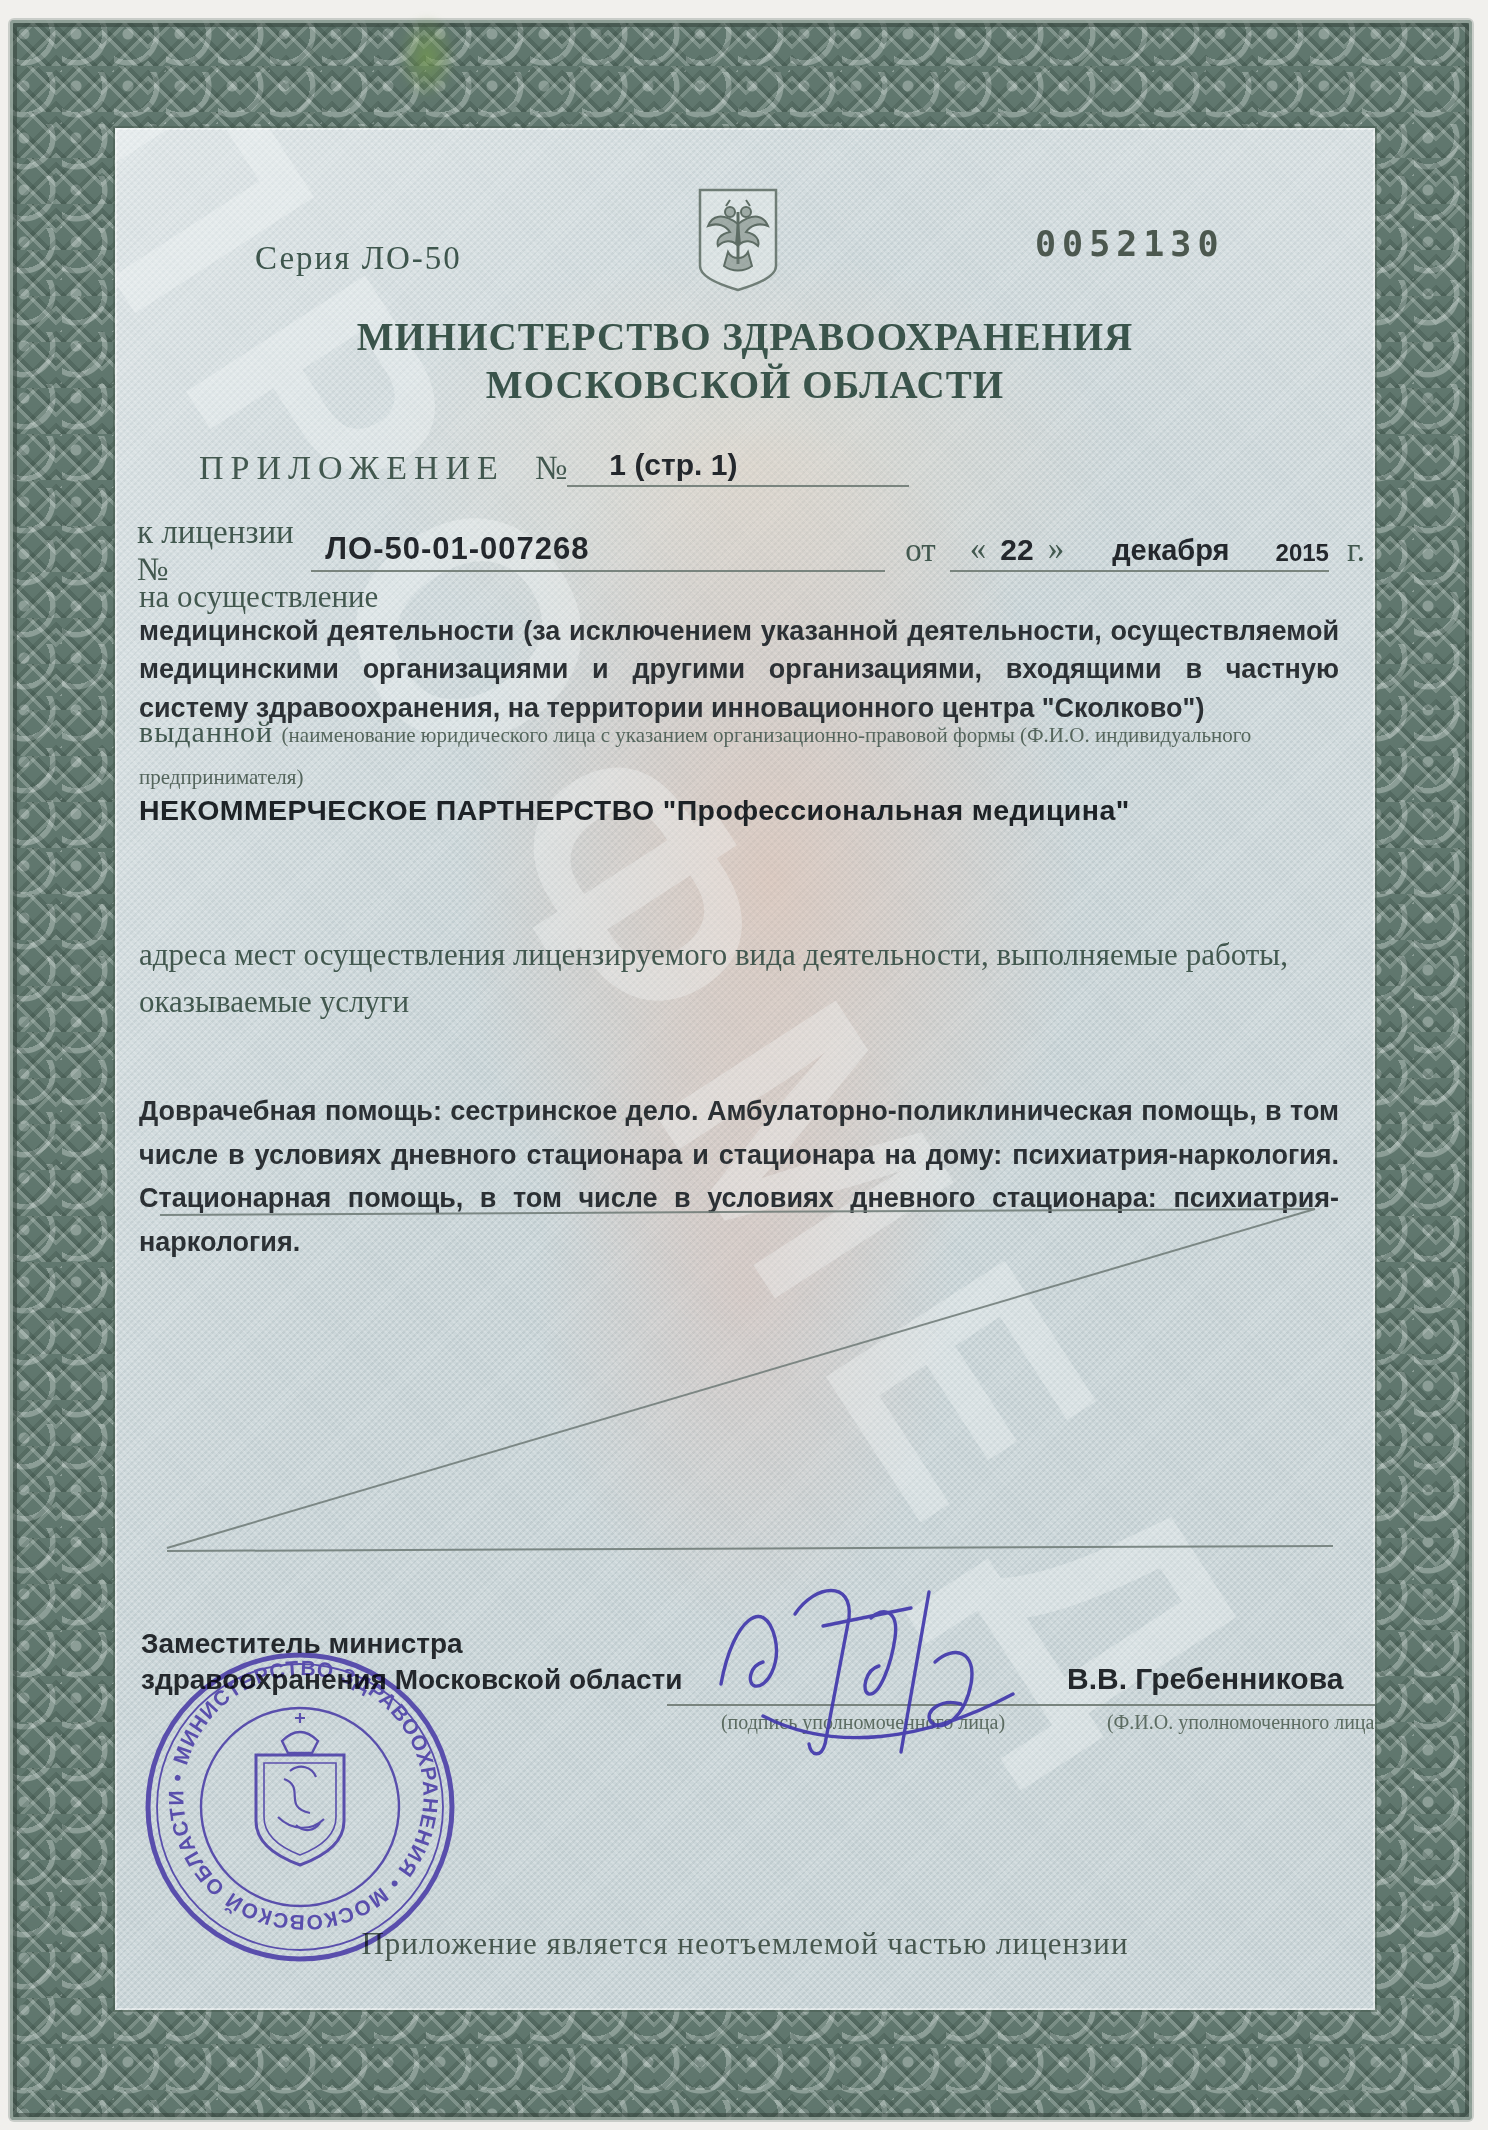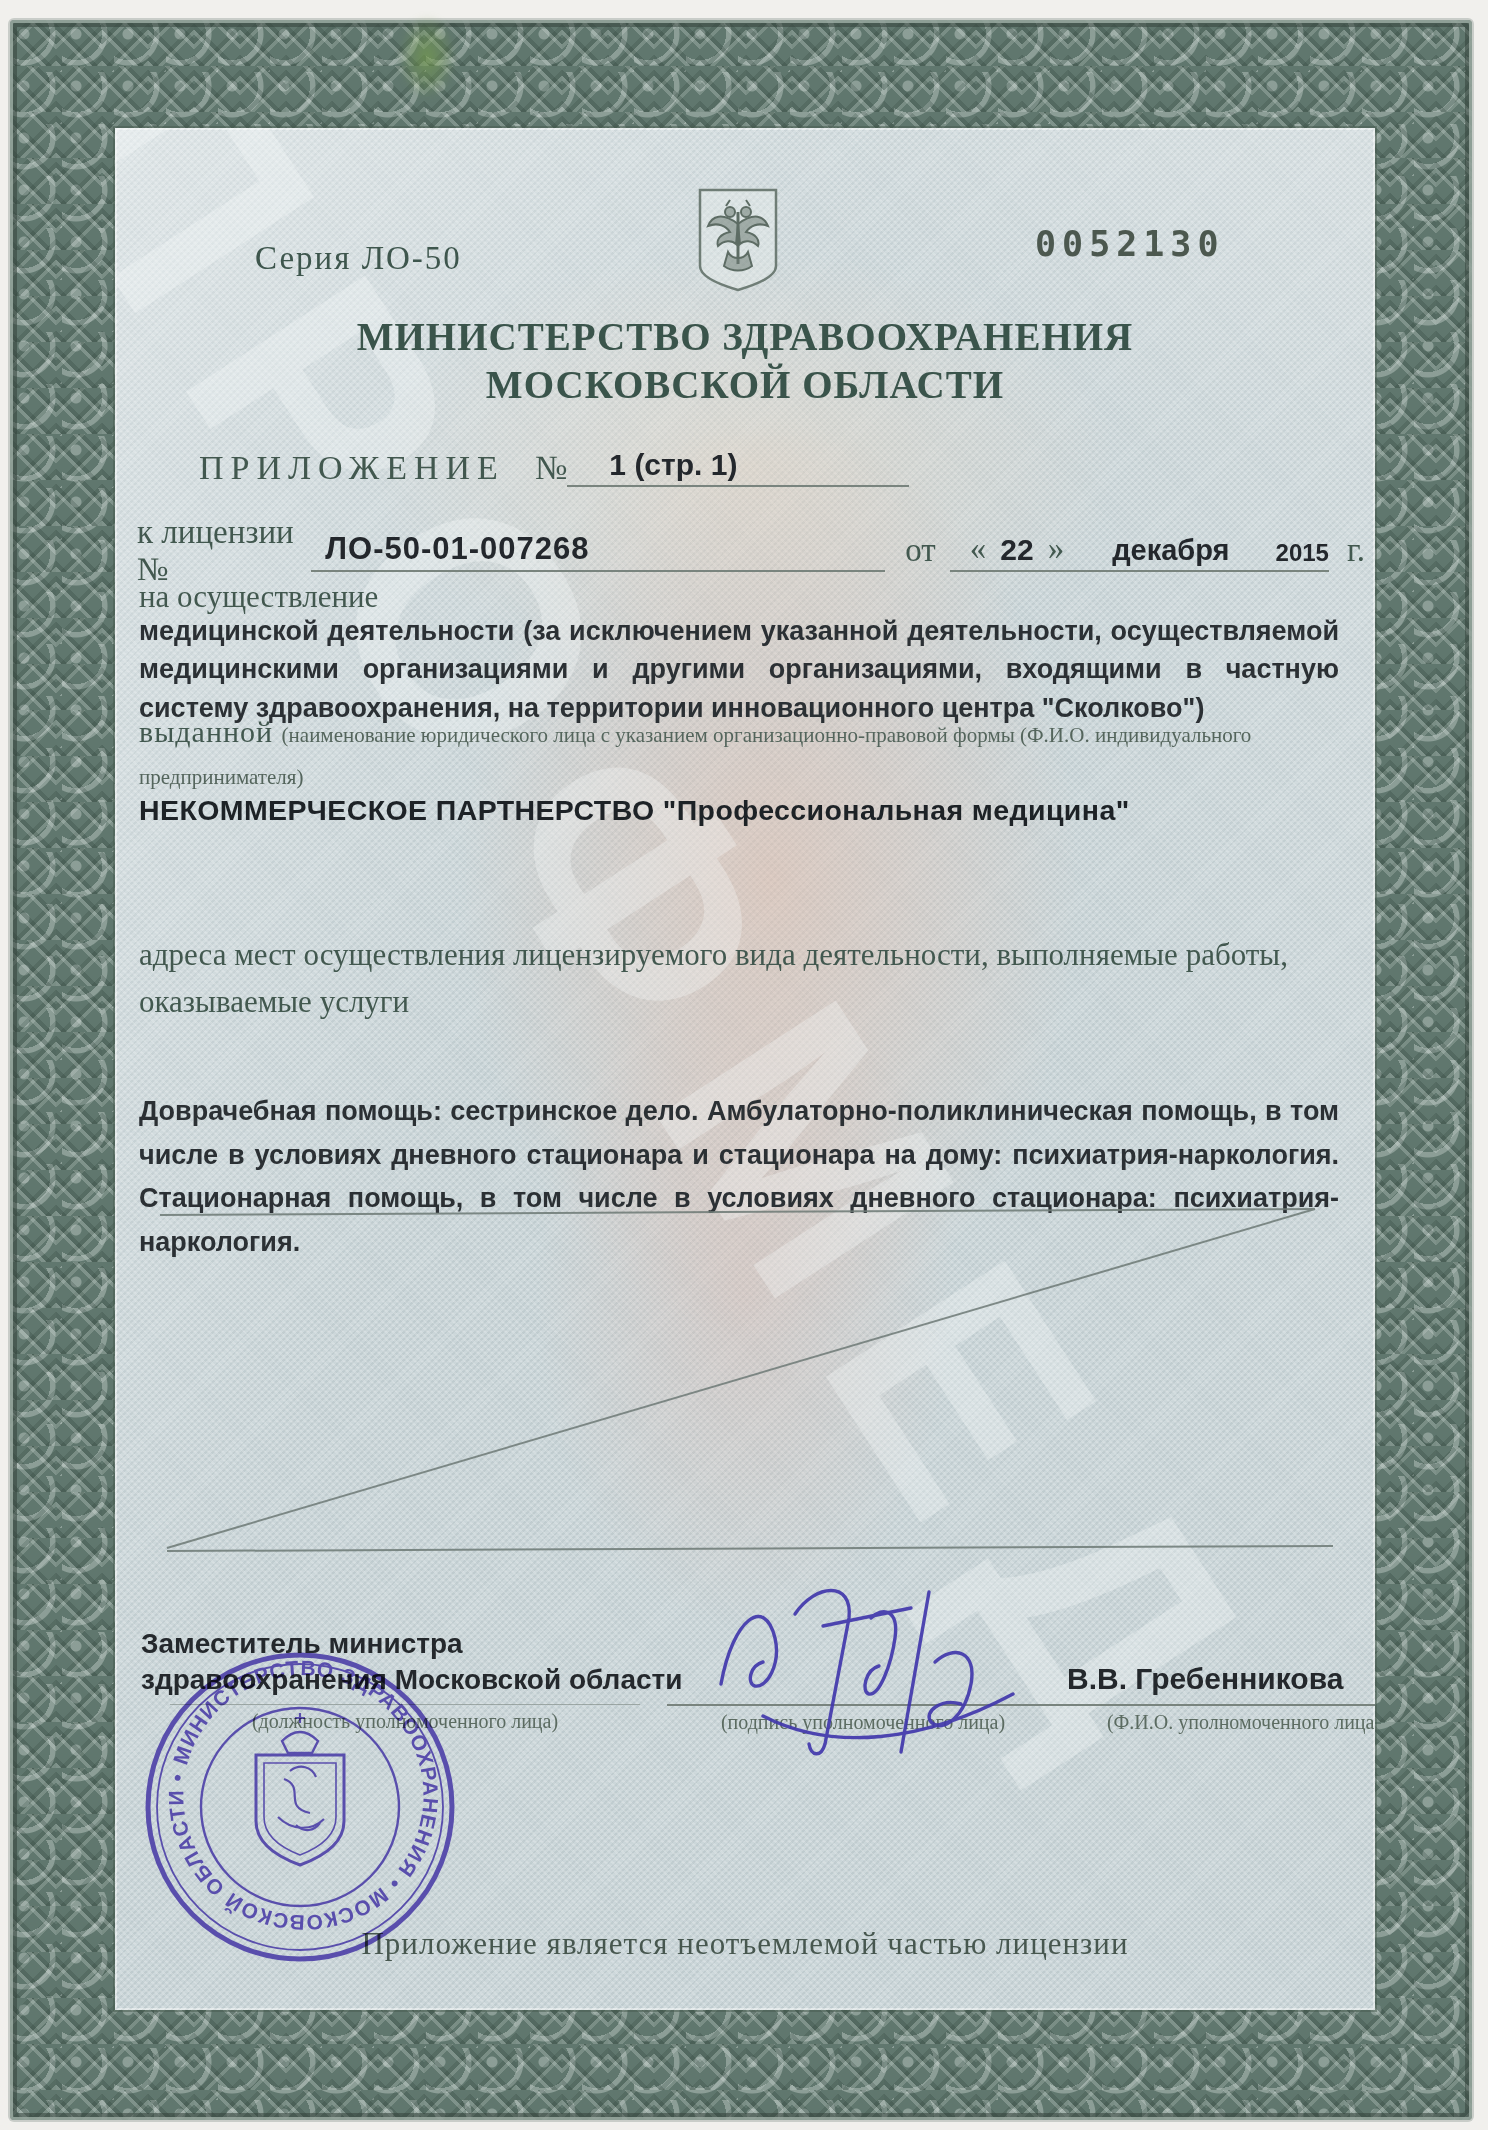--- a/index.html
+++ b/index.html
@@ -180,21 +180,20 @@
             <path d="M120,60 L208,42"></path>
             <path d="M168,52 C180,40 196,44 192,72 C188,100 176,130 166,128 C158,126 162,104 176,100"></path>
             <path d="M226,26 L198,186"></path>
             <path d="M232,96 C252,78 274,86 268,118 C262,150 240,168 228,156 C220,146 238,132 258,138"></path>
             <path d="M60,150 C130,186 220,176 310,128"></path>
           </g>
         </svg>
 
         <div class="sig-name">В.В. Гребенникова</div>
 
-        <div class="note note-pos">(должность уполномоченного лица)</div>
         <div class="note note-sign">(подпись уполномоченного лица)</div>
         <div class="note note-name">(Ф.И.О. уполномоченного лица)</div>
 
         <svg class="stamp" viewBox="0 0 318 318">
           <g stroke="#493ba6" fill="none">
             <circle cx="159" cy="159" r="152" stroke-width="5"></circle>
             <circle cx="159" cy="159" r="143" stroke-width="1.8"></circle>
             <circle cx="159" cy="159" r="99" stroke-width="2.4"></circle>
           </g>
           <defs>

